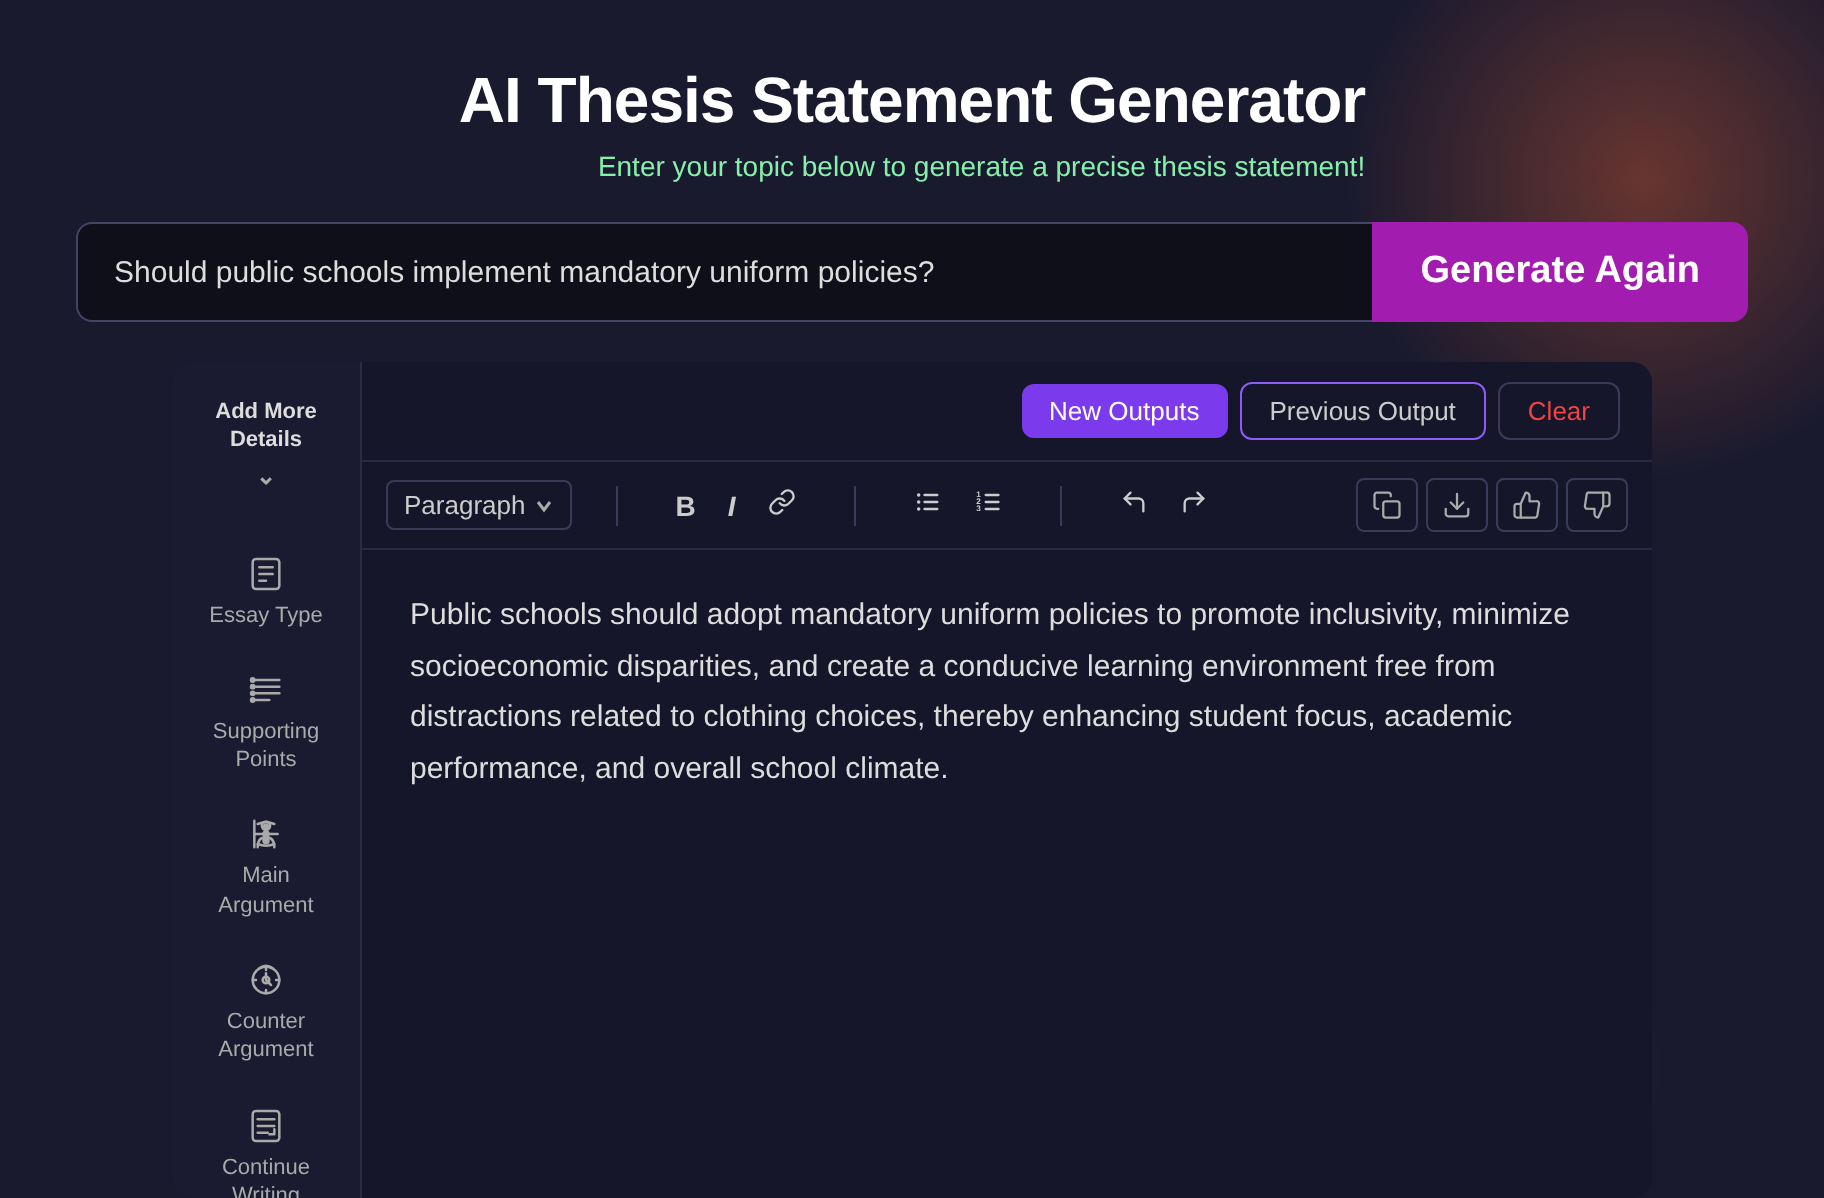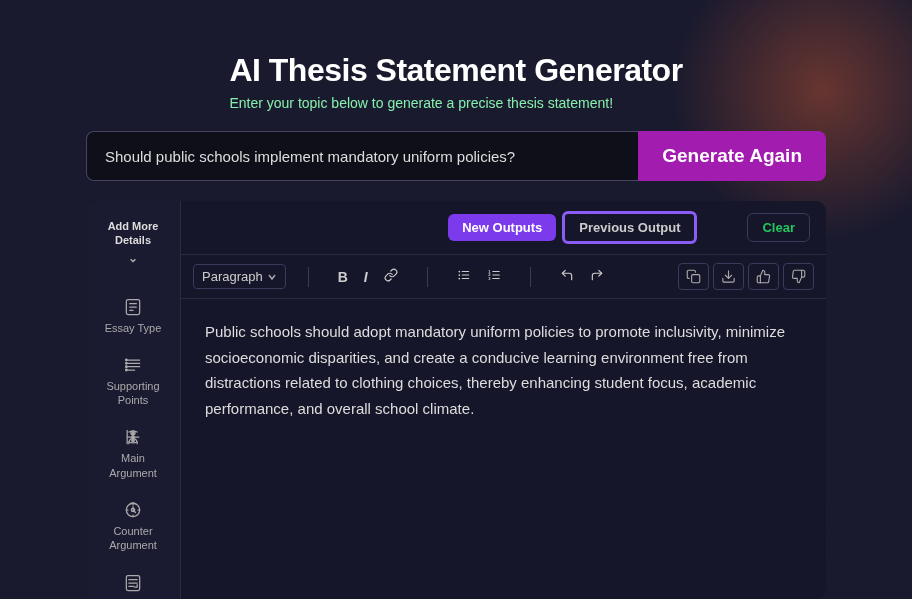--- a/index.html
+++ b/index.html
@@ -34,43 +34,43 @@
       bottom: -60px;
       right: 80px;
       width: 250px;
       height: 250px;
       background: radial-gradient(circle, rgba(160, 60, 40, 0.4) 0%, transparent 70%);
       border-radius: 50%;
       pointer-events: none;
     }
 
     .page-header {
-      text-align: left;
-      margin-top: 52px;
+      text-align: right;
+      margin-top: 32px;
       margin-bottom: 20px;
       position: relative;
       z-index: 1;
     }
 
     .page-title {
       font-size: 32px;
       font-weight: 700;
       color: #ffffff;
       letter-spacing: -0.5px;
     }
 
     .page-subtitle {
       font-size: 14px;
       color: #86efac;
       margin-top: 6px;
     }
 
     .input-row {
       display: flex;
-      width: 740px;
+      width: 836px;
       gap: 0;
       margin-bottom: 20px;
       position: relative;
       z-index: 1;
     }
 
     .main-input {
       flex: 1;
       padding: 14px 18px;
       font-size: 15px;
@@ -196,42 +196,41 @@
       justify-content: flex-end;
       align-items: center;
       padding: 10px 16px;
       gap: 6px;
       border-bottom: 1px solid #2a2a45;
     }
 
     .toolbar-btn {
       padding: 6px 14px;
       font-size: 13px;
-      font-weight: 700;
+      font-weight: 400;
       border-radius: 6px;
       border: none;
       cursor: pointer;
     }
 
     .btn-new-outputs {
       background: #7c3aed;
       color: #ffffff;
     }
 
     .btn-previous-output {
       background: transparent;
       color: #cccccc;
-      border: 3px solid #8b5cf6;
+      border: 1px solid #8b5cf6;
     }
 
     .btn-clear {
       background: transparent;
-      color: #22c55e;
+      color: #ef4444;
       border: 1px solid #3a3a5a;
-      margin-left: 44px;
     }
 
     
     .format-toolbar {
       display: flex;
       align-items: center;
       padding: 8px 12px;
       gap: 18px;
       border-bottom: 1px solid #2a2a45;
       flex-wrap: nowrap;

